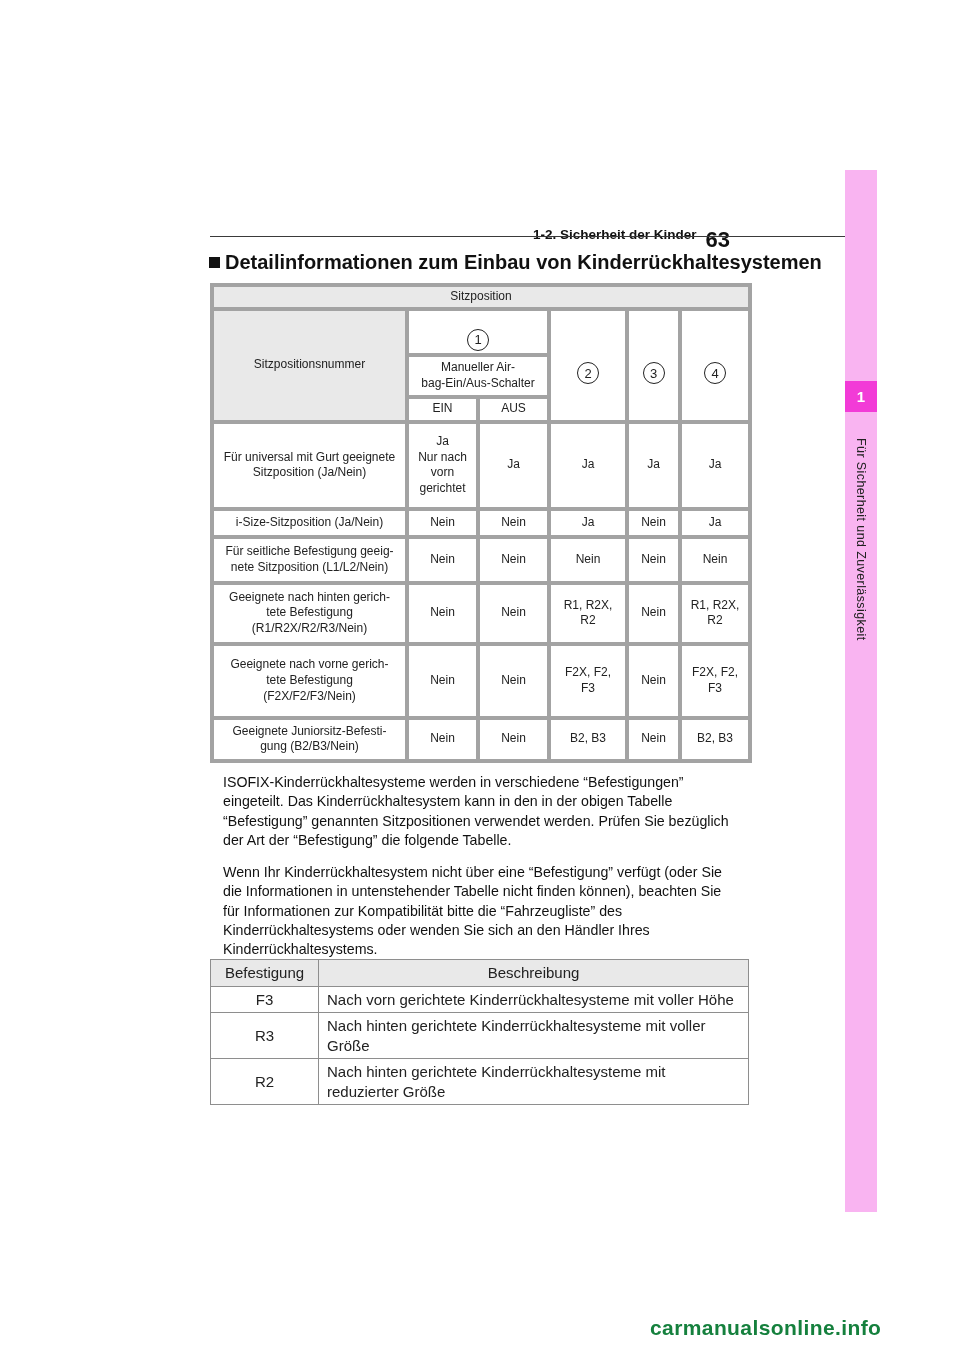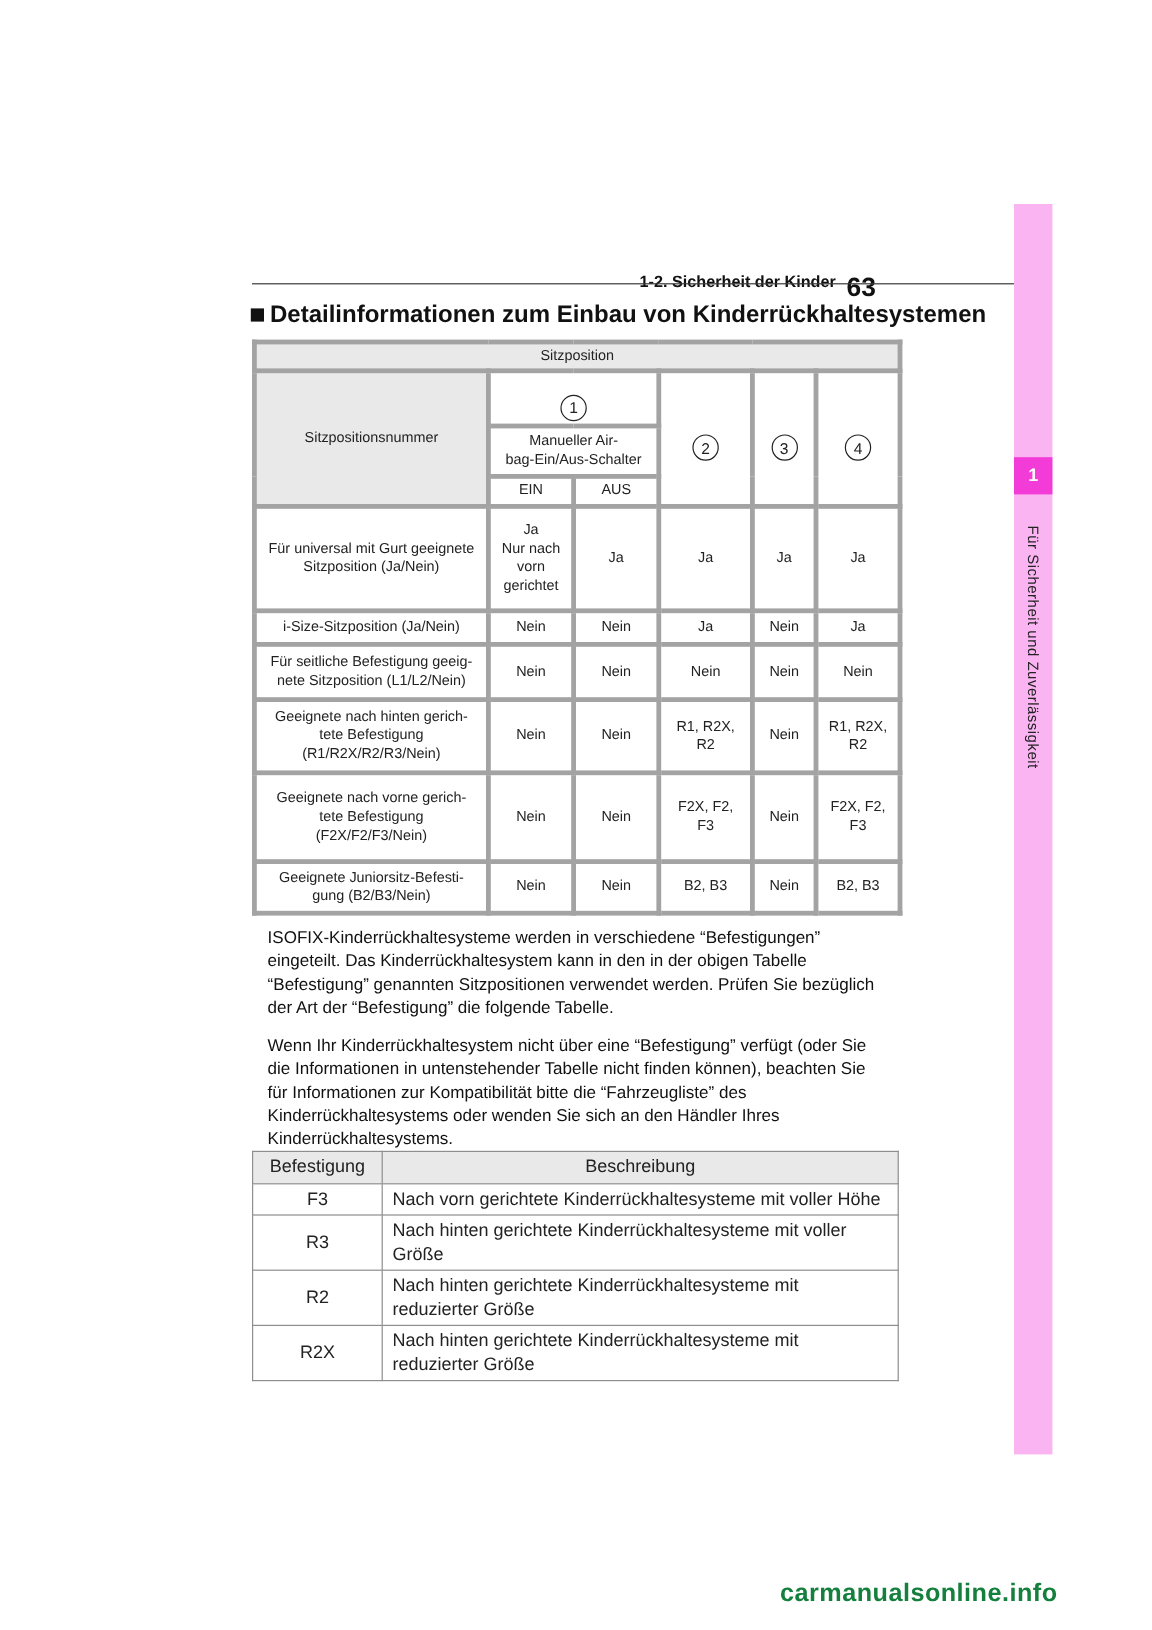--- a/index.html
+++ b/index.html
@@ -207,24 +207,20 @@
       <td>Nach vorn gerichtete Kinderrückhaltesysteme mit voller Höhe</td>
     </tr>
     <tr style="height:25px">
       <td class="code">R3</td>
       <td>Nach hinten gerichtete Kinderrückhaltesysteme mit voller Größe</td>
     </tr>
     <tr style="height:25px">
       <td class="code">R2</td>
       <td>Nach hinten gerichtete Kinderrückhaltesysteme mit reduzierter Größe</td>
     </tr>
-    <tr style="height:25px">
-      <td class="code">R2X</td>
-      <td>Nach hinten gerichtete Kinderrückhaltesysteme mit reduzierter Größe</td>
-    </tr>
   </tbody>
     </table>
 
   <div class="band"></div>
   <div class="chaptab">
     <span>1</span>
   </div>
   <div class="bandlabel">
     <span>Für Sicherheit und Zuverlässigkeit</span>
   </div>

